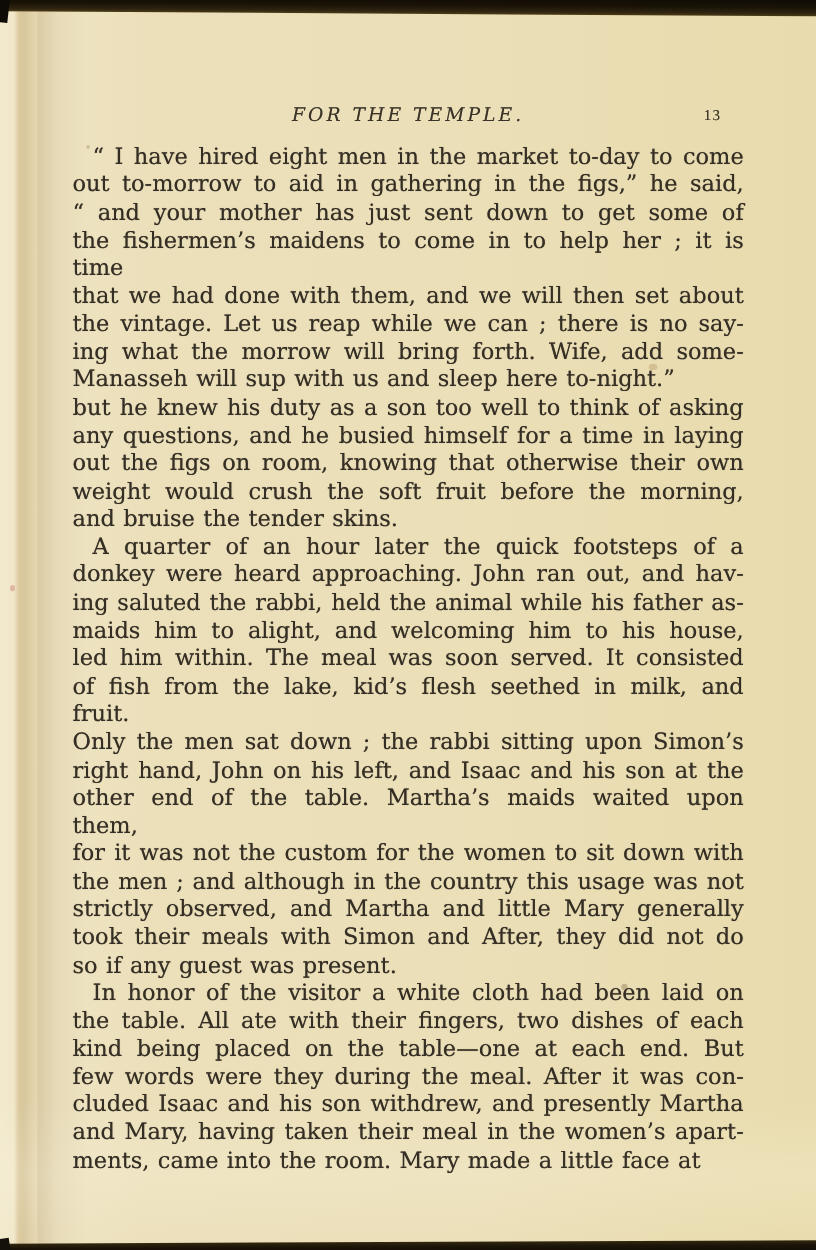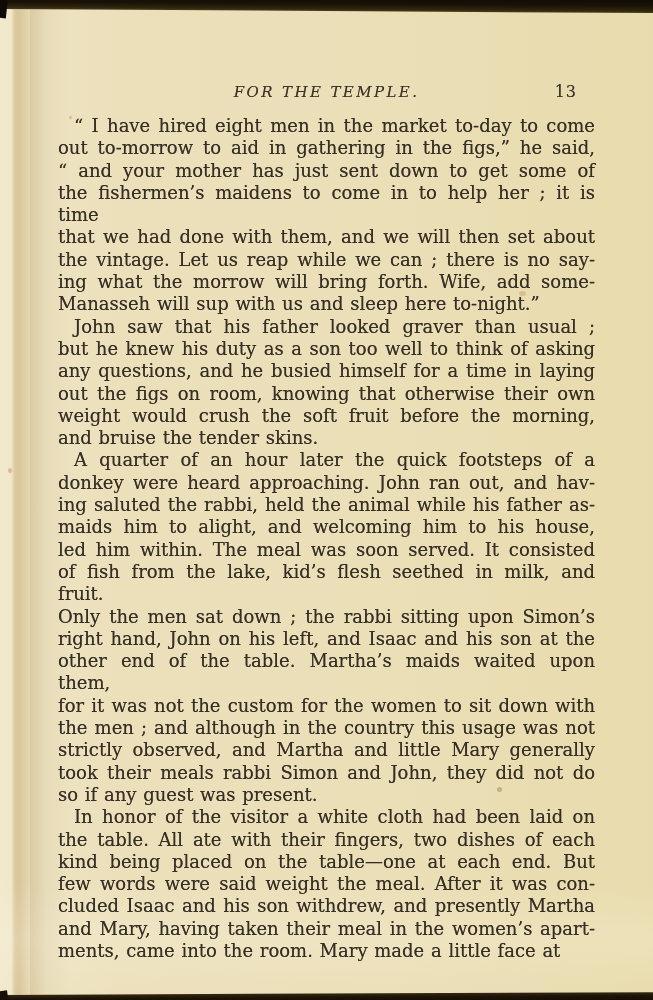--- a/index.html
+++ b/index.html
@@ -55,22 +55,22 @@
 
   .page-inner { position:absolute; left:58px; top:82px; width:537px; }
 
   .running-head { position:relative; height:20px; margin-bottom:13px; color:#3a3428; }
   .running-title {
     display:block; text-align:center; font-style:italic;
     font-size:15px; letter-spacing:2.4px; line-height:20px;
     text-shadow:0 0 0.5px rgba(58,52,40,0.55);
   }
   .page-number {
-    position:absolute; right:18px; top:0; font-size:16px; line-height:20px;
-    font-style:normal; letter-spacing:1px; text-shadow:0 0 0.5px rgba(58,52,40,0.55);
+    position:absolute; right:18px; top:0; font-size:12px; line-height:20px;
+    font-style:normal; letter-spacing:1px; text-shadow:0 0 0.5px rgba(58,52,40,0.55);font-family:Liberation Serif, serif;
   }
 
   .text-block { color:#342e24; font-size:18px; line-height:22.3px; }
   .line {
     text-align:justify; text-align-last:justify;
     text-shadow:0 0 0.55px rgba(52,46,36,0.65);
     word-spacing:1px;
   }
   .line.para-start { text-indent:16px; }
   .line.para-end   { text-align-last:left; }
@@ -92,48 +92,47 @@
           <div class="line para-start">“ I have hired eight men in the market to-day to come</div>
           <div class="line">out to-morrow to aid in gathering in the figs,” he said,</div>
           <div class="line">“ and your mother has just sent down to get some of</div>
           <div class="line">the fishermen’s maidens to come in to help her ; it is time</div>
           <div class="line">that we had done with them, and we will then set about</div>
           <div class="line">the vintage.  Let us reap while we can ; there is no say-</div>
           <div class="line">ing what the morrow will bring forth.  Wife, add some-</div>
           <div class="line para-end">Manasseh will sup with us and sleep here to-night.”</div>
         </div>
         <div>
-          <div class="line para-start">John saw that his father looked graver than usual ;</div>
           <div class="line">but he knew his duty as a son too well to think of asking</div>
           <div class="line">any questions, and he busied himself for a time in laying</div>
           <div class="line">out the figs on room, knowing that otherwise their own</div>
           <div class="line">weight would crush the soft fruit before the morning,</div>
           <div class="line para-end">and bruise the tender skins.</div>
         </div>
         <div>
           <div class="line para-start">A quarter of an hour later the quick footsteps of a</div>
           <div class="line">donkey were heard approaching.  John ran out, and hav-</div>
           <div class="line">ing saluted the rabbi, held the animal while his father as-</div>
           <div class="line">maids him to alight, and welcoming him to his house,</div>
           <div class="line">led him within.  The meal was soon served.  It consisted</div>
           <div class="line">of fish from the lake, kid’s flesh seethed in milk, and fruit.</div>
           <div class="line">Only the men sat down ; the rabbi sitting upon Simon’s</div>
           <div class="line">right hand, John on his left, and Isaac and his son at the</div>
           <div class="line">other end of the table.  Martha’s maids waited upon them,</div>
           <div class="line">for it was not the custom for the women to sit down with</div>
           <div class="line">the men ; and although in the country this usage was not</div>
           <div class="line">strictly observed, and Martha and little Mary generally</div>
-          <div class="line">took their meals rabbi Simon and John, they did not do</div>
+          <div class="line">took their meals with Simon and After, they did not do</div>
           <div class="line para-end">so if any guest was present.</div>
         </div>
         <div>
           <div class="line para-start">In honor of the visitor a white cloth had been laid on</div>
           <div class="line">the table.  All ate with their fingers, two dishes of each</div>
           <div class="line">kind being placed on the table—one at each end.  But</div>
-          <div class="line">few words were said weight the meal.  After it was con-</div>
+          <div class="line">few words were they during the meal.  After it was con-</div>
           <div class="line">cluded Isaac and his son withdrew, and presently Martha</div>
           <div class="line">and Mary, having taken their meal in the women’s apart-</div>
           <div class="line para-end">ments, came into the room.  Mary made a little face at</div>
         </div>
       </div>
   </div>
 
   <div class="speck s1"></div>
   <div class="speck s2"></div>
   <div class="speck s3"></div>

